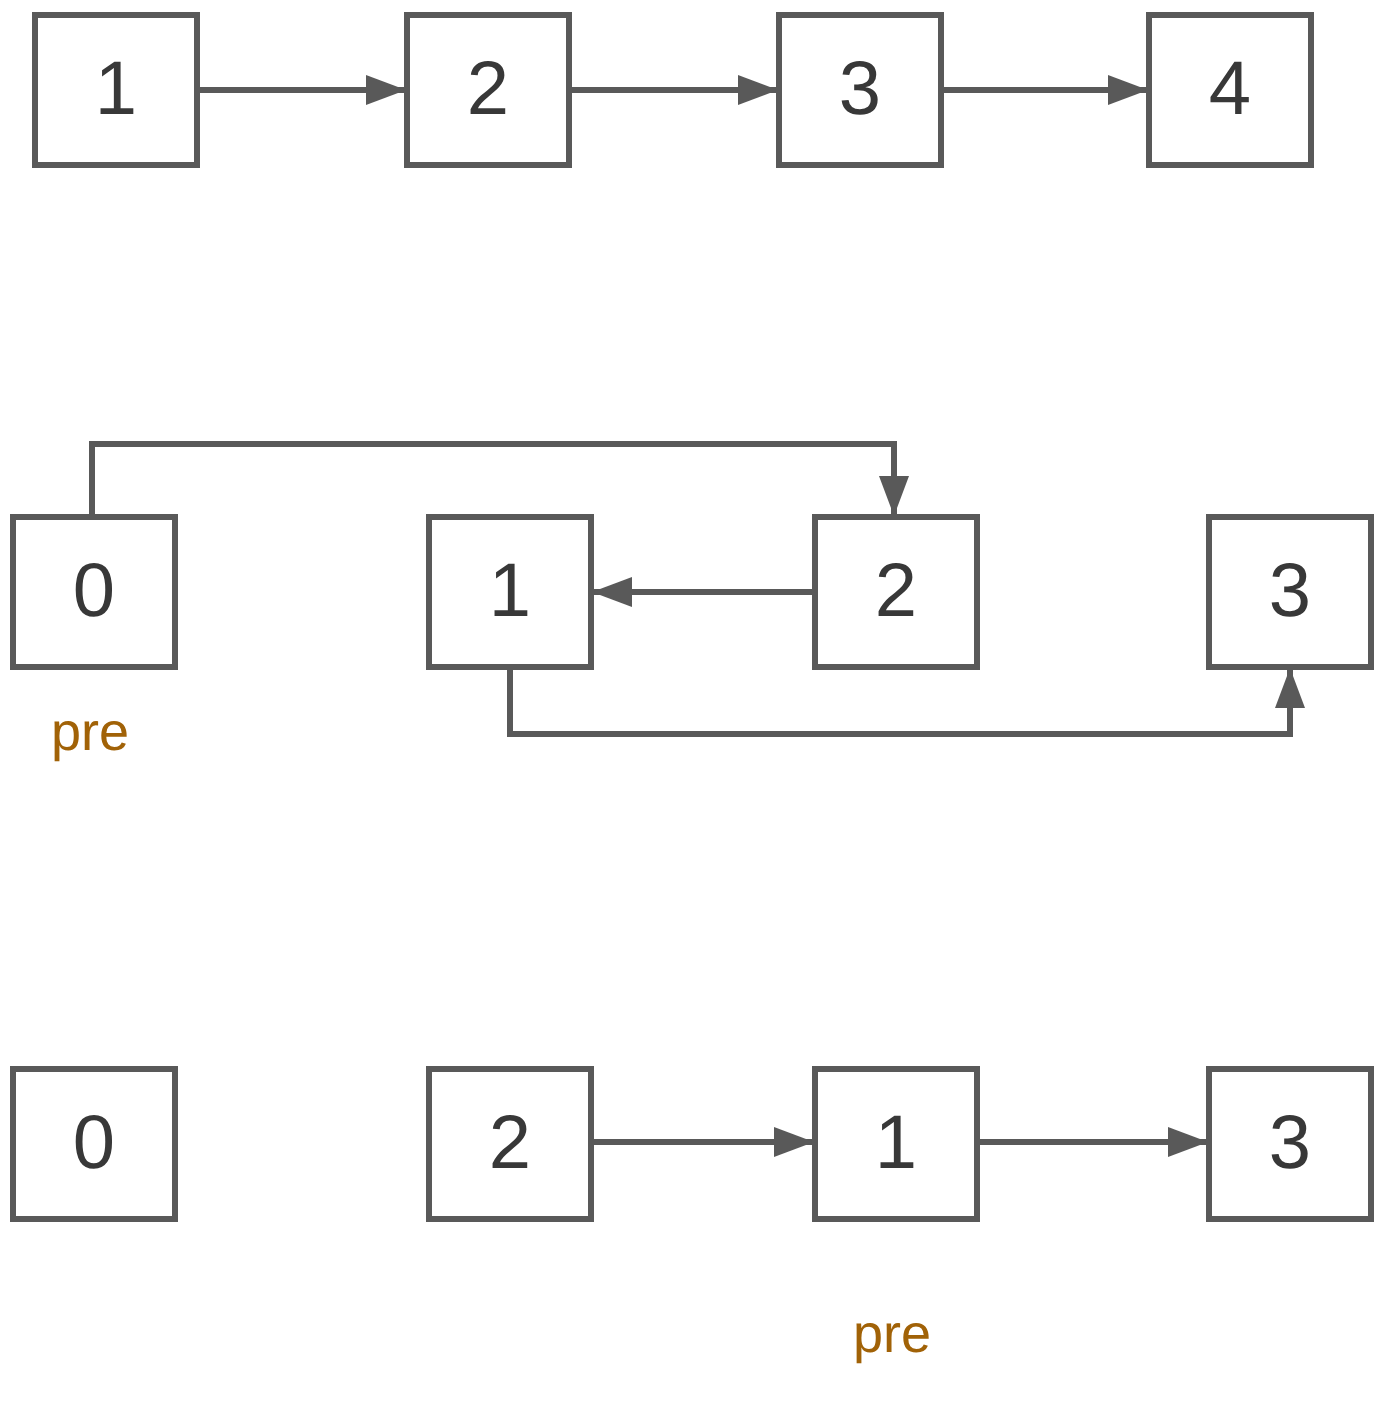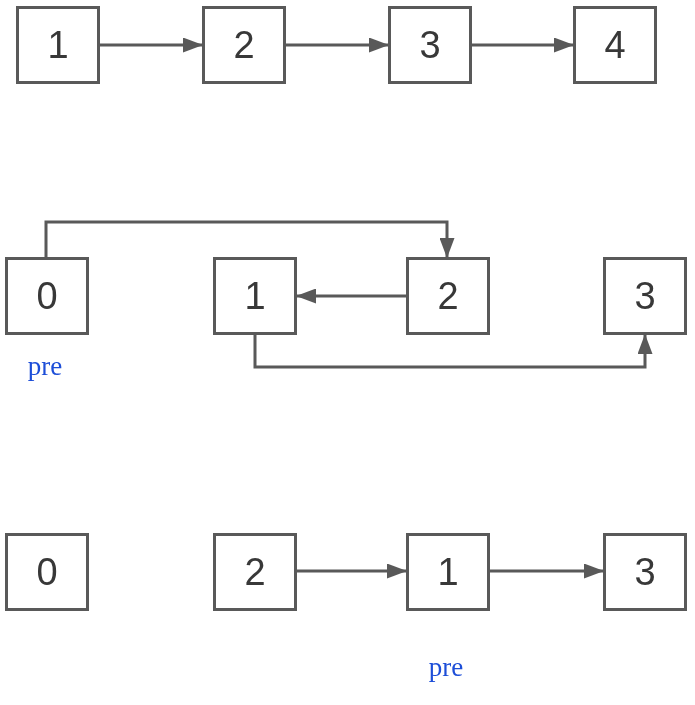--- a/index.html
+++ b/index.html
@@ -29,23 +29,22 @@
     font-weight: 300;
     color: #383838;
     z-index: 2;
   }
   .pre-label {
     position: absolute;
     width: 84px;
     text-align: center;
     font-size: 27px;
     font-weight: 300;
-    color: #1d4ed8;
+    color: #a16207;
     z-index: 2;
-    font-family: Liberation Serif, serif;
   }
   .edges-layer {
     position: absolute;
     left: 0;
     top: 0;
     width: 695px;
     height: 705px;
     z-index: 1;
     pointer-events: none;
   }

